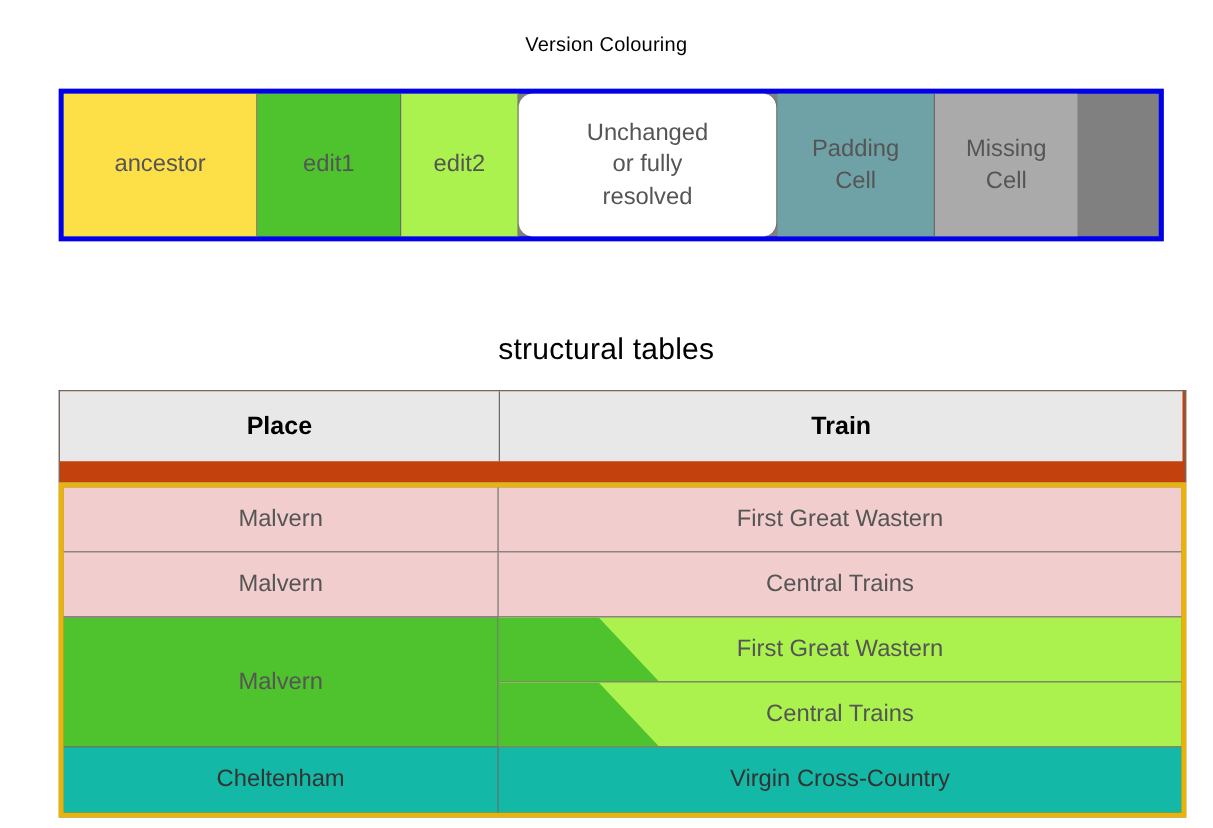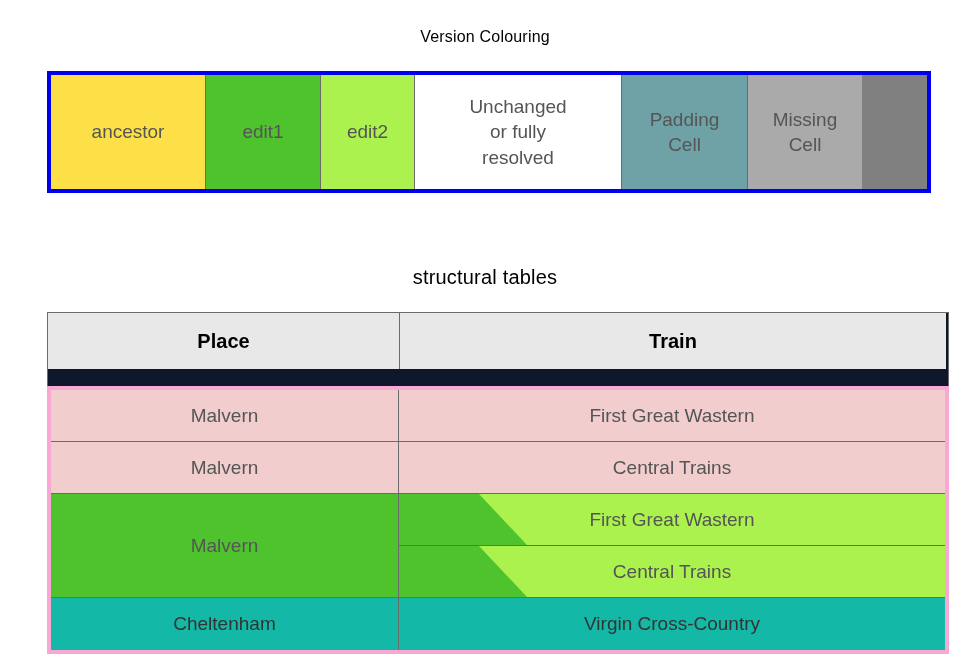--- a/index.html
+++ b/index.html
@@ -24,21 +24,21 @@
     font-weight: 400;
     letter-spacing: 0.2px;
   }
   #legend-title {
     position: absolute;
     left: 0; top: 28px; width: 970px;
   }
   #tables-title {
     position: absolute;
     left: 0; top: 266px; width: 970px;
-    font-size: 20px;
+    font-size: 24px;
   }
 
   
   #legend-band {
     position: absolute;
     left: 47px;
     top: 71px;
     width: 876px;           
     height: 114px;
     border: 4px solid #0000ee;
@@ -56,21 +56,21 @@
     color: #555555;
     box-sizing: border-box;
     border-right: 1px solid #6b6b6b;
     padding: 2px 4px;
   }
   .legend-cell:last-child { border-right: none; }
 
   .c-ancestor { background: #fde047; }
   .c-edit1    { background: #4fc32e; align-items: center; }
   .c-edit2    { background: #abf24f; }
-  .c-clean    { background: #ffffff; color: #555555; }
+  .c-clean    { background: #ffffff; color: #555555; border-radius: 11px; }
   .c-padding  { background: #6fa2a6; }
   .c-missing  { background: #aaaaaa; }
 
   
   #structural-table {
     position: absolute;
     left: 47px;
     top: 312px;
     width: 902px;
   }
@@ -91,35 +91,35 @@
     overflow: hidden;
     position: relative;
   }
   .col-place { width: 352px; flex: 0 0 352px; }
   .col-train { width: 546px; flex: 0 0 546px; border-right: none; }
 
   
   #header-row {
     border: 1px solid #6b6b6b;
     border-bottom: none;
-    background: #0f172a;
+    background: #c2410c;
     height: 74px;
   }
   #header-row .st-cell {
     height: 56px;
     background: #e8e8e8;
     color: #000000;
     font-weight: bold;
     font-size: 20px;
     border-bottom: none;
   }
 
   
   #data-wrap {
-    border: 4px solid #f9a8d4;
+    border: 4px solid #eab308;
     box-sizing: border-box;
     width: 902px;
     background: #6b6b6b;
   }
   #data-wrap .st-row:last-child .st-cell { border-bottom: none; }
   #data-wrap .col-place { width: 348px; flex: 0 0 348px; }
   #data-wrap .col-train { width: 546px; flex: 0 0 546px; }
 
   .r-ancestor { background: #f2cdcd; }
   .r-clean    { background: #14b8a6; color: #333333; }

